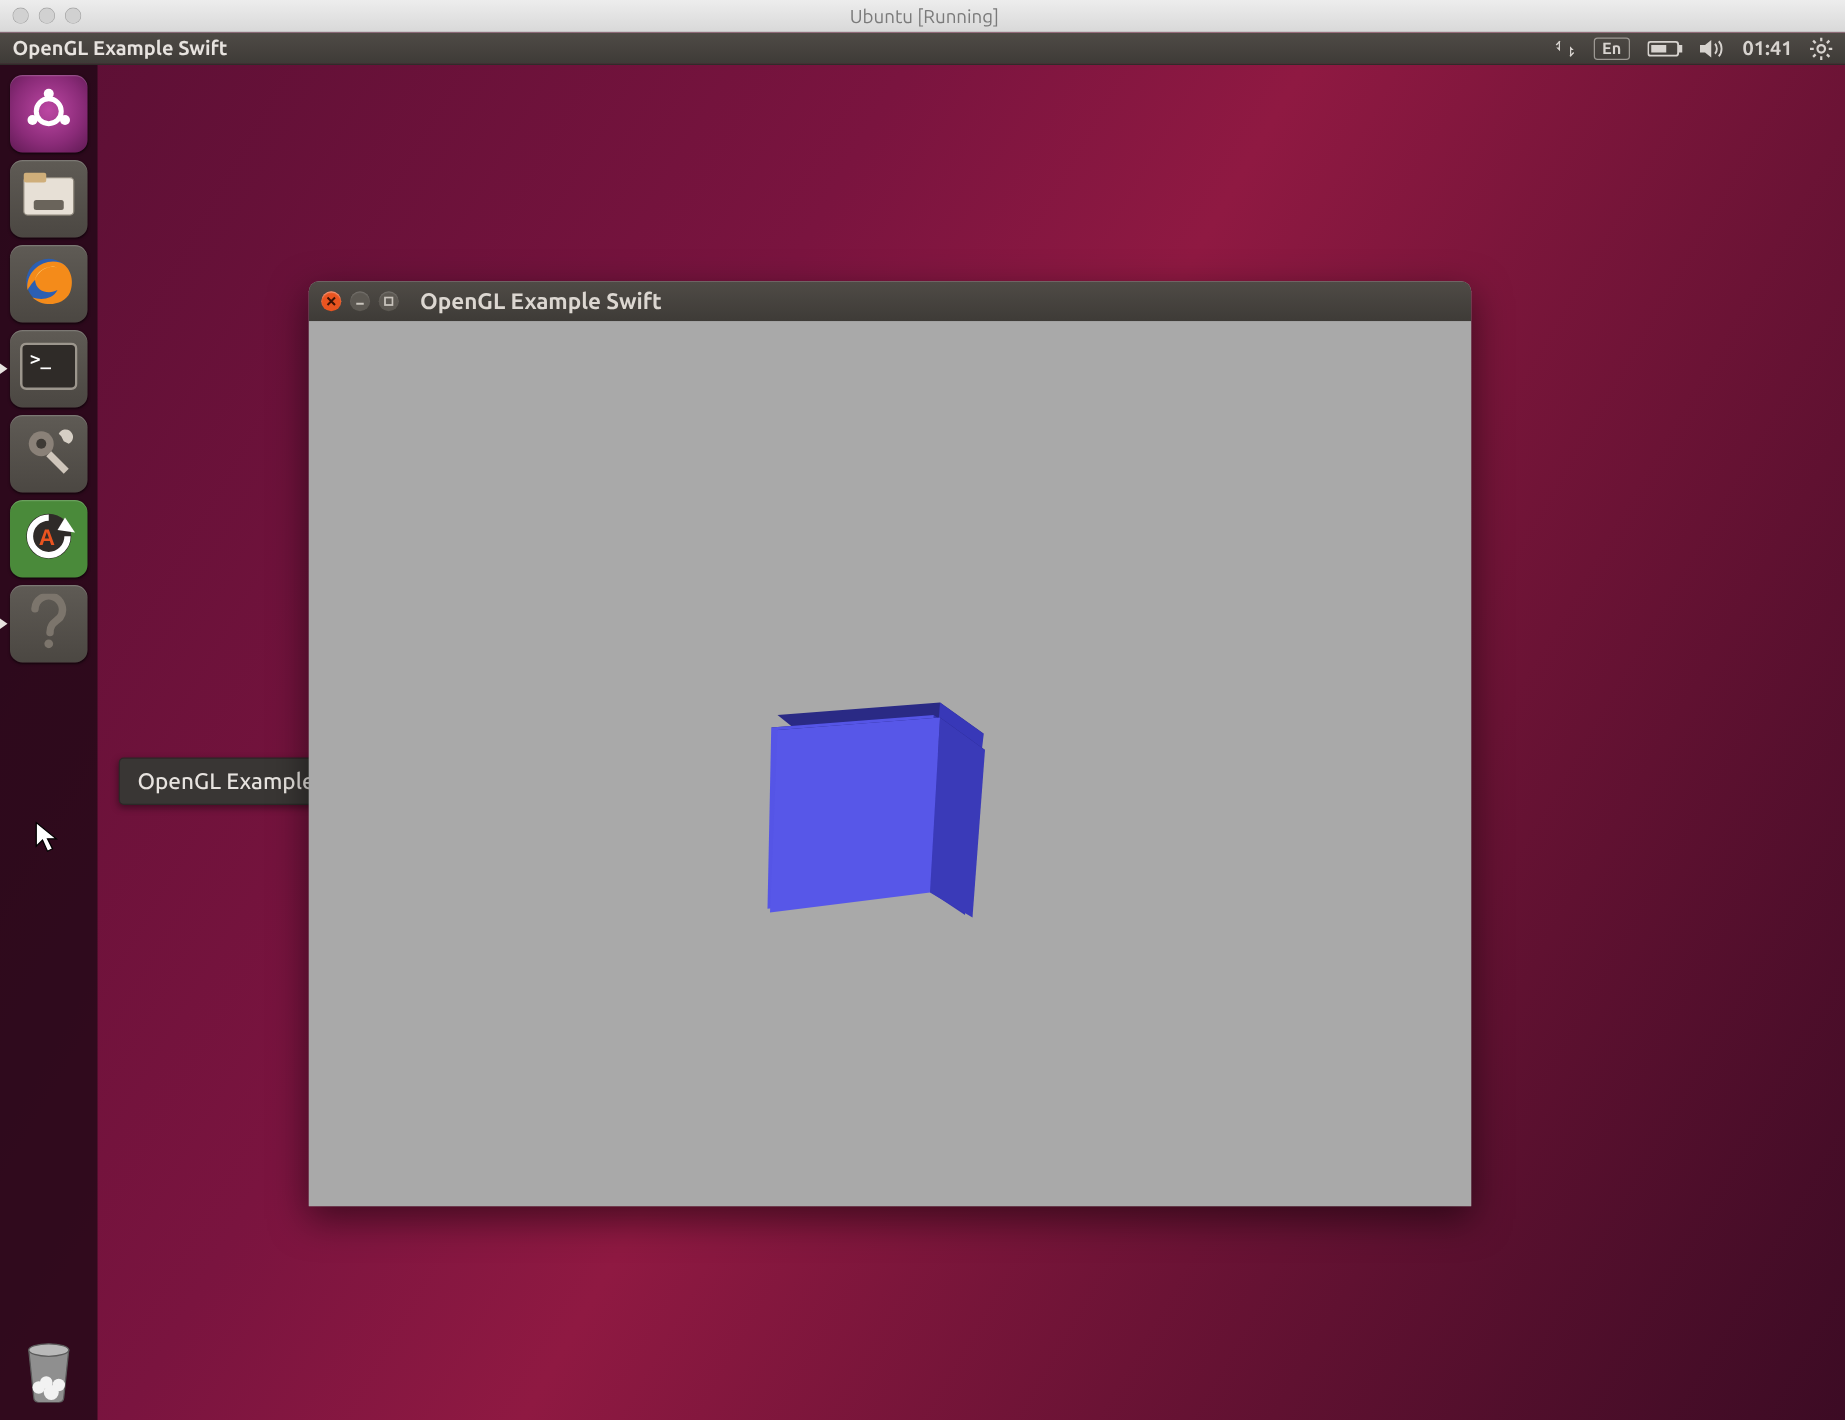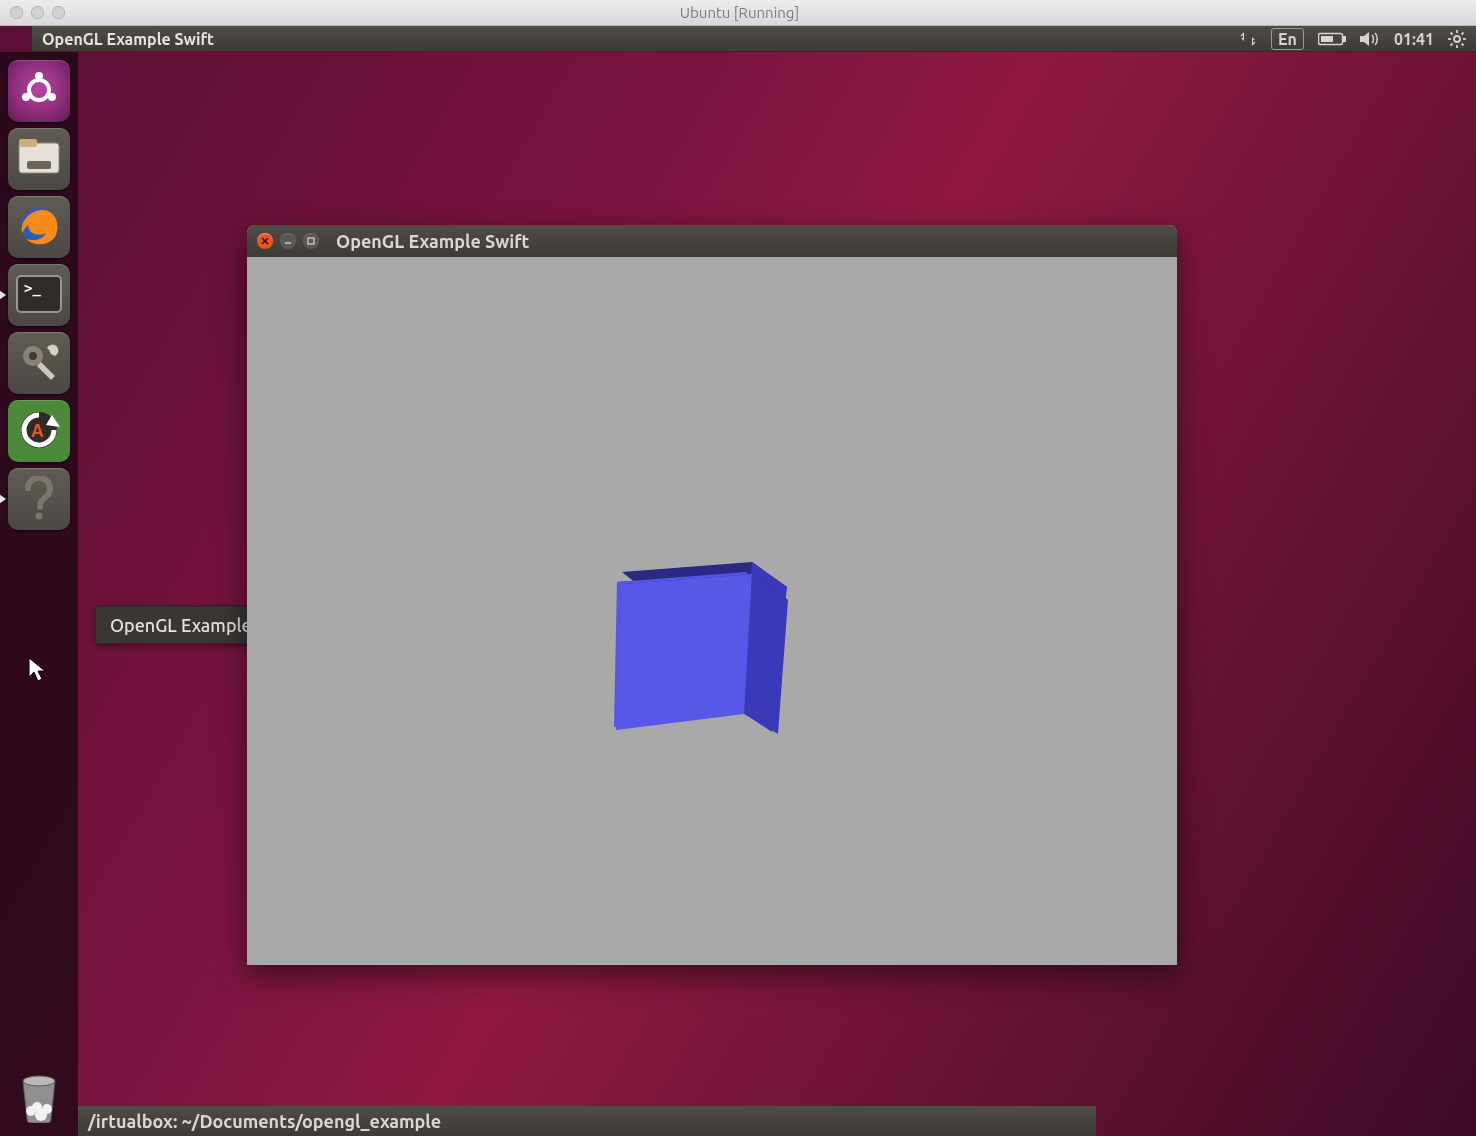--- a/index.html
+++ b/index.html
@@ -44,21 +44,20 @@
     margin-left:20px;
   }
 
   
   .guest {
     position: relative;
     width:1476px;
     height:1110px;
     background: linear-gradient(120deg, #5a0f34 0%, #7a143f 35%, #8f1942 50%, #3c0b24 100%);
     overflow:hidden;
-    padding-left:32px;
   }
 
   
   .ubuntu-panel {
     height: 26px;
     background: linear-gradient(#4f4b46, #3e3b37);
     color:#d7d3cf;
     display:flex;
     align-items:center;
     font-size: 16px;
@@ -66,21 +65,21 @@
     padding: 0 10px;
     border-bottom:1px solid #2f2c29;
   }
   .panel-title { flex: 0 0 auto; color:#e7e3df; }
   .panel-spacer { flex:1 1 auto; }
   .indicators { display:flex; align-items:center; gap:14px; }
   .indicator-chip {
     padding:1px 6px;
     border:1px solid #9c9893;
     border-radius:3px;
-    font-size:16px;
+    font-size:13px;
     font-weight:600;
     color:#d7d3cf;
   }
   .clock { font-weight:700; }
   .gear, .volume, .network, .battery { display:inline-flex; align-items:center; }
   .gear svg, .volume svg, .network svg, .battery svg { display:block; }
 
   
   .launcher {
     position:absolute;
@@ -405,17 +404,14 @@
           <g>
             <polygon points="20,42 150,32 186,58 56,70" fill="#26267f"></polygon>
             <polygon points="150,32 186,58 176,192 142,172" fill="#3a3ab8"></polygon>
             <polygon points="20,42 150,32 142,172 14,188" fill="#5757e8"></polygon>
           </g>
         </svg>
       </div>
     </div>
   </div>
 
-  <div class="term-titlebar">
-    <span>/irtualbox: ~/Documents/opengl_example</span>
-  </div>
 
 </div>
 
 </body></html>

